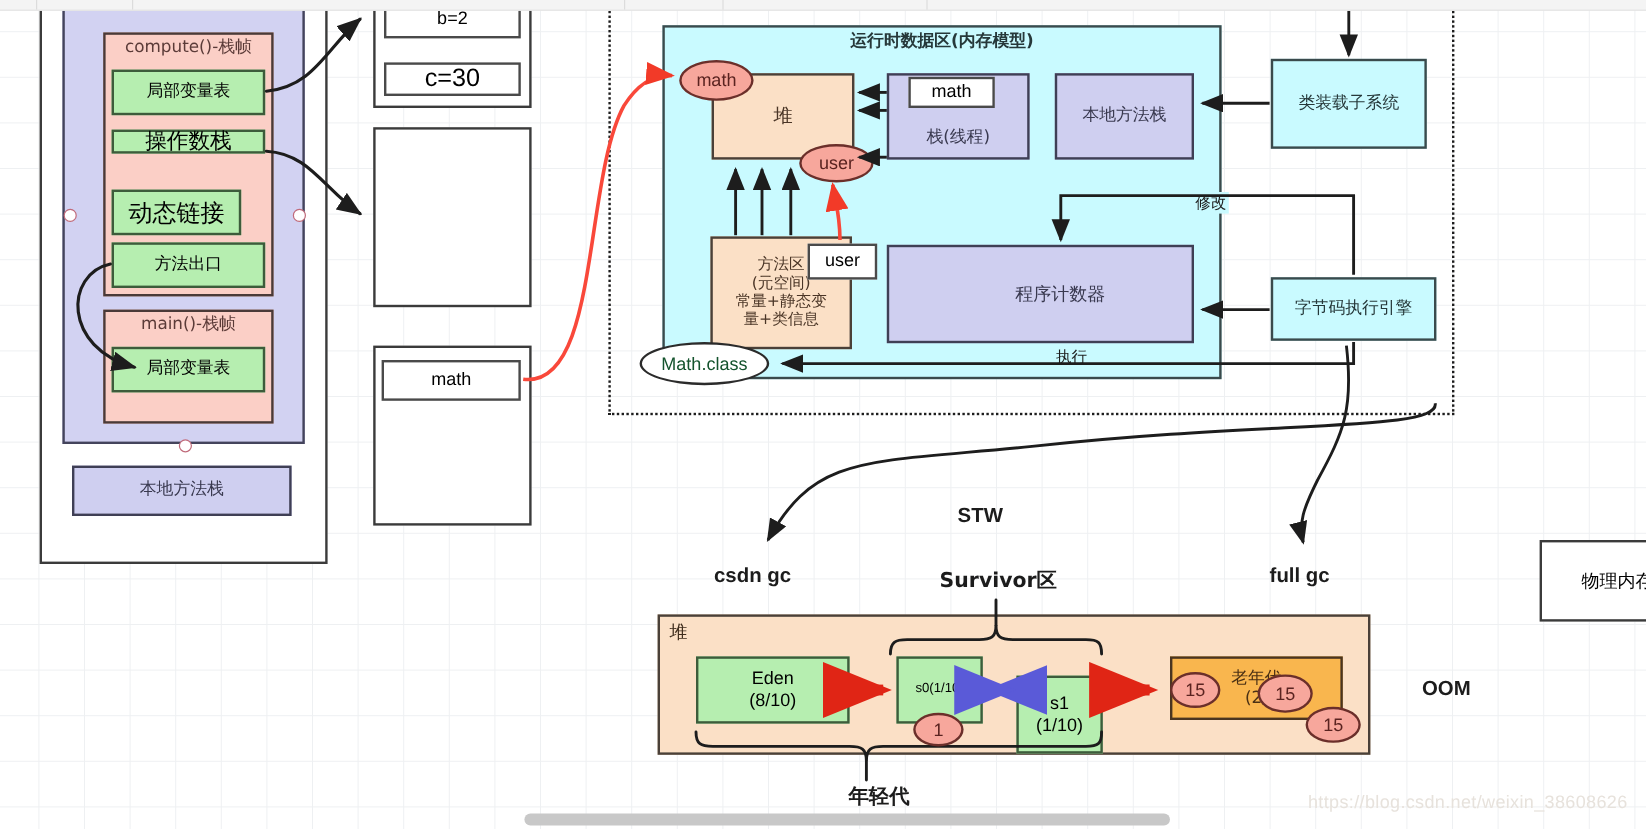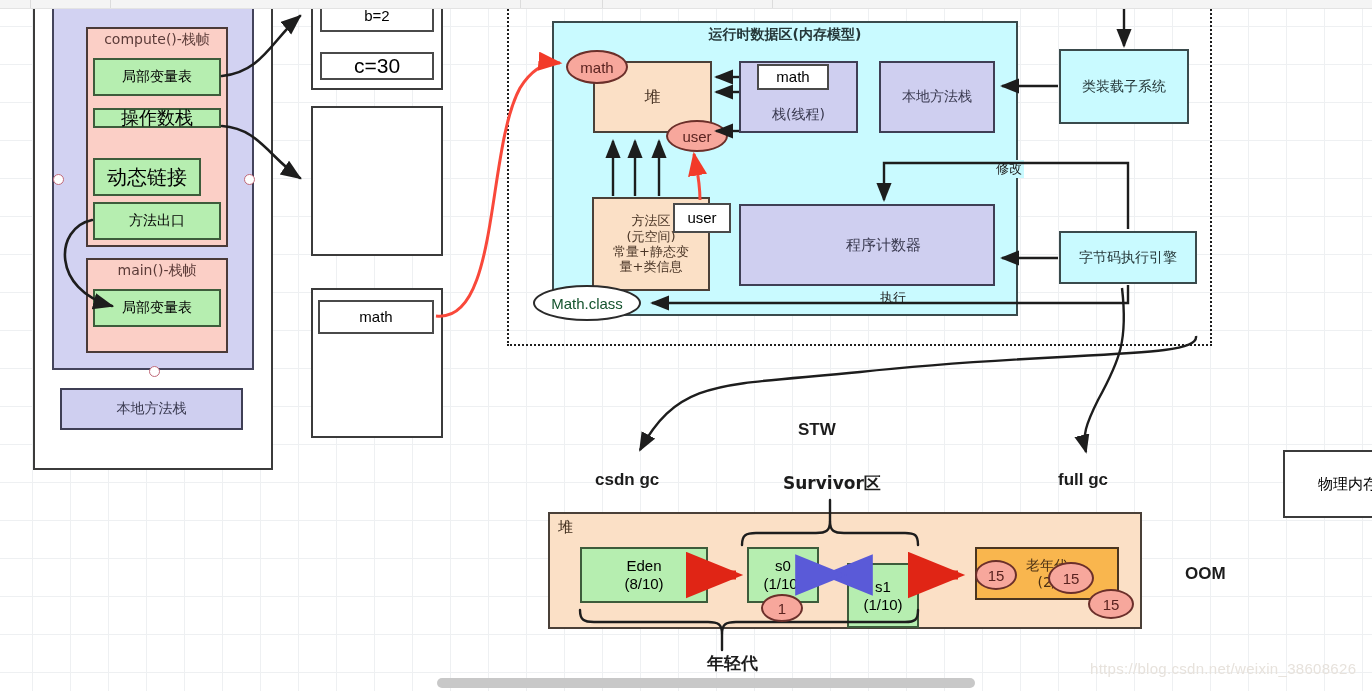--- a/index.html
+++ b/index.html
@@ -166,22 +166,22 @@
   <div class="lbl lbl-bold cjk layer4" style="left:707px;top:652px;font-size:17px;">年轻代</div>
 
   <div class="bx peach" style="left:548px;top:512px;width:594px;height:117px;z-index:6;"></div>
   <div class="lbl cjk layer2" style="left:558px;top:518px;font-size:15px;color:#3f2d1d;">堆</div>
 
   <div class="bx green layer2" style="left:580px;top:547px;width:128px;height:56px;font-size:15px;
        flex-direction:column;line-height:1.2;">
     <span>Eden</span>
     <span>(8/10)</span>
   </div>
-  <div class="bx green layer2" style="left:747px;top:547px;width:72px;height:56px;font-size:15px;
-       flex-direction:column;line-height:1.2;">
+  <div class="bx green layer2" style="left:747px;top:547px;width:72px;height:56px;font-size:11px;
+       line-height:1.2;">
     <span>s0</span>
     <span>(1/10)</span>
   </div>
   <div class="bx green layer2" style="left:847px;top:563px;width:72px;height:65px;font-size:15px;
        flex-direction:column;line-height:1.2;">
     <span>s1</span>
     <span>(1/10)</span>
   </div>
   <div class="bx orange layer2 cjk" style="left:975px;top:547px;width:144px;height:53px;font-size:14px;
        flex-direction:column;line-height:1.2;">

